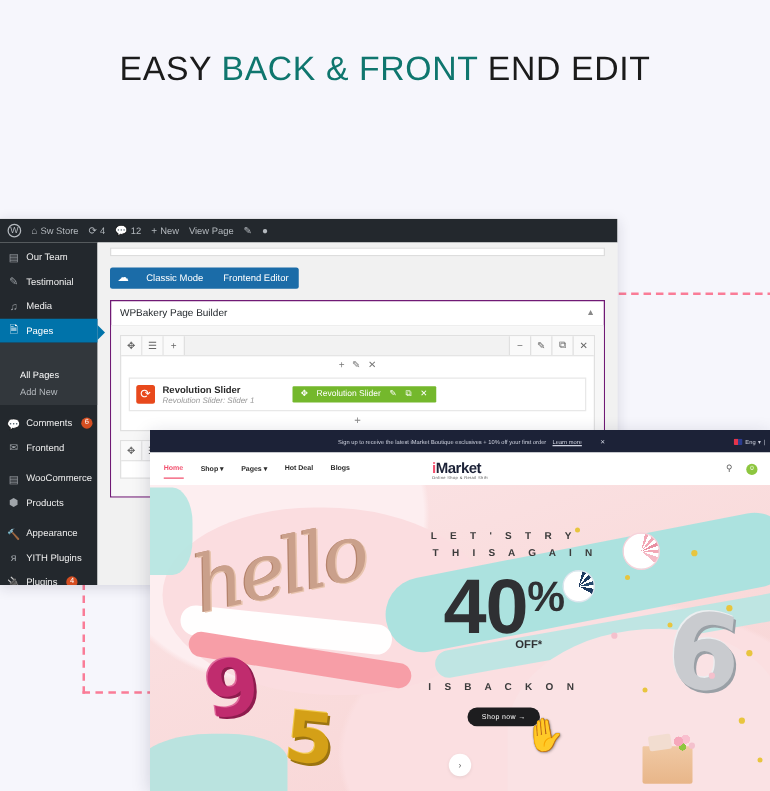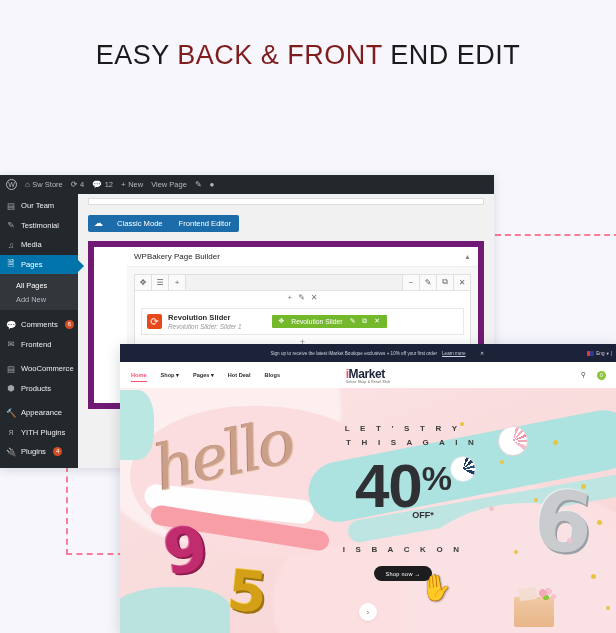--- a/index.html
+++ b/index.html
@@ -10,21 +10,21 @@
     overflow: hidden;
     position: relative;
   }
 
   
   .promo { padding-top: 42px; text-align: center; }
   .promo h1 {
     font-size: 27px; font-weight: 400; letter-spacing: .5px;
     color: #1b1b1b; line-height: 1;
   }
-  .promo h1 .accent { color: #7f1d1d; text-align: center; }
+  .promo h1 .accent { color: #0f766e; text-align: center; }
   .promo p {
     margin-top: 27px;
     font-size: 13.5px; color: #2b2b2b; line-height: 1.45;
   }
 
   
   .dash-frame { position: absolute; border: 2px dashed #fa7c97; }
   #dash-tr { left: 495px; top: 234px; width: 125px; height: 128px;
              border-left: none; border-bottom: none; }
   #dash-bl { left: 66px; top: 466px; width: 120px; height: 89px;
@@ -73,21 +73,21 @@
     background: #0073aa; color: #fff;
   }
   .wp-menu .mi.current .micon { color: #fff; }
   .wp-menu .mi.current::after {
     content: ""; position: absolute; right: -6px; top: 5px;
     border: 6px solid transparent; border-left-color: #0073aa;
     border-right: none;
   }
   .wp-menu .sub {
     background: #32373c; font-size: 7.4px; color: #b4b9be;
-    padding: 4px 0 4px 0;
+    padding: 18px 0 4px 0;
   }
   .wp-menu .sub .si { padding: 2.5px 0 2.5px 16px; }
   .wp-menu .sub .si.active { color: #fff; }
   .wp-menu .mi .bubble {
     background: #d54e21; color: #fff; border-radius: 7px;
     font-size: 6px; padding: 0 3px; line-height: 9px; margin-left: 2px;
   }
   .wp-menu .sep { height: 5px; }
 
   .wp-content { flex: 1; background: #f1f1f1; padding: 8px 10px 0 10px; overflow: hidden; }
@@ -101,21 +101,21 @@
   }
   .mode-tabs .cloud {
     padding: 0 6px; color: #fff; font-size: 9px; display: flex;
     align-items: center; height: 100%;
   }
   .mode-tabs .tab {
     padding: 0 8px; color: #fff; font-size: 7.6px; display: flex;
     align-items: center; height: 100%;
   }
   .panel {
-    margin-top: 9px; background: #fff; border: 6px solid #701a75; padding-left: 33px;
+    margin-top: 9px; background: #fff; border: 1px solid #701a75;
   }
   .panel-head {
     display: flex; align-items: center; justify-content: space-between;
     padding: 5px 7px; font-size: 8px; color: #23282d;
     border-bottom: 1px solid #eee;
   }
   .panel-head .caret { font-size: 7px; color: #888; }
   .vc-canvas { background: #f7f7f7; padding: 7px; }
 
   .vc-row {

